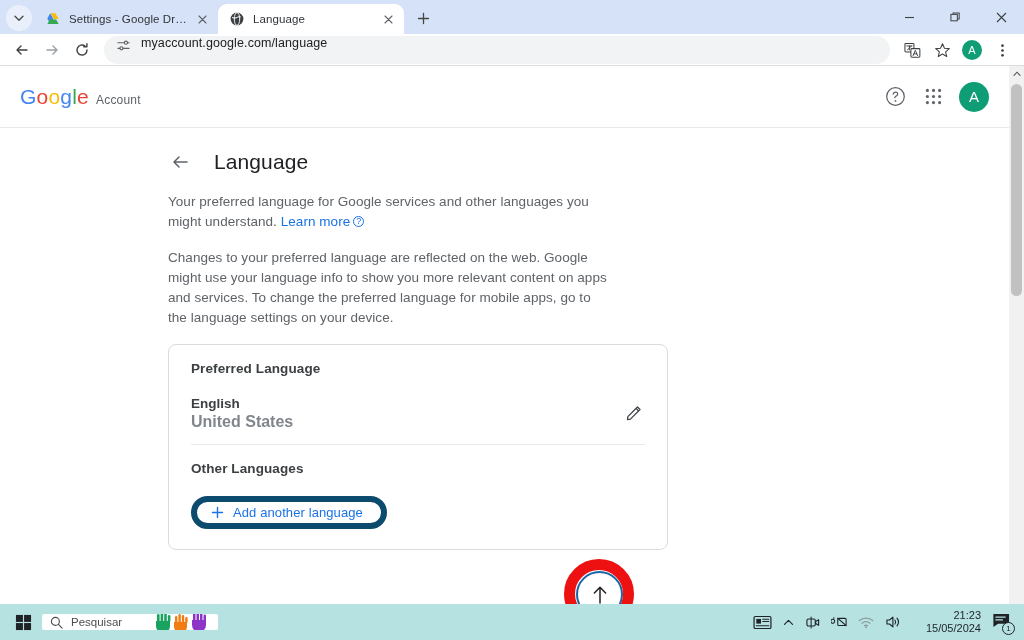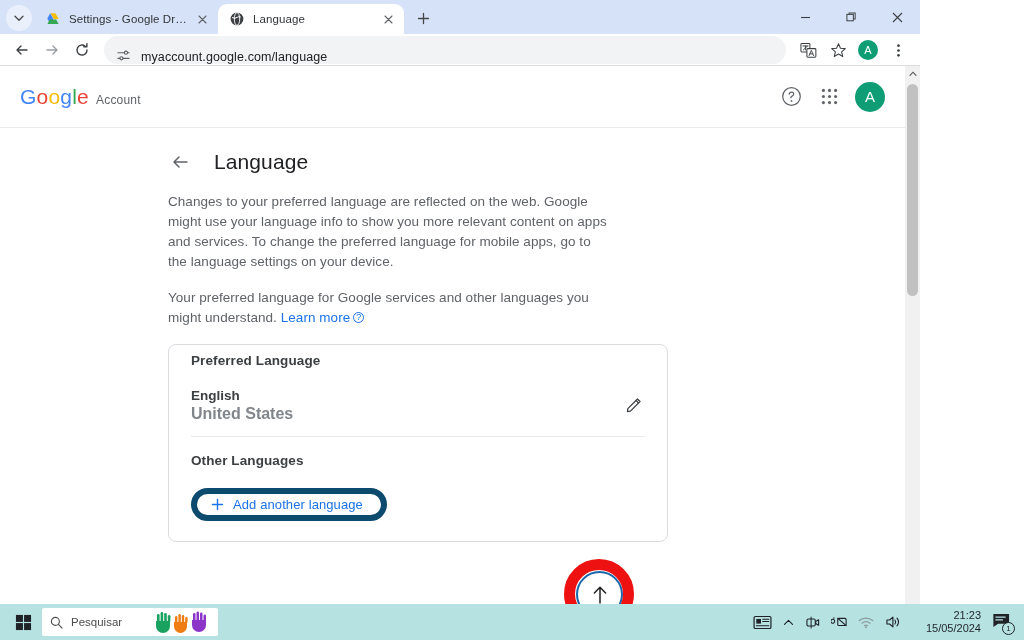--- a/index.html
+++ b/index.html
@@ -4,21 +4,21 @@
 <style>
   * { box-sizing: border-box; margin: 0; padding: 0; }
   html, body {
     width: 1024px; height: 640px;
     overflow: hidden;
     font-family: "Liberation Sans", sans-serif;
     background: #fff;
   }
 
   
-  .browser { width: 920px; height: 604px; background: #fff; position: relative; }
+  .browser { width: 1024px; height: 604px; background: #fff; position: relative; }
 
   
   .tabstrip {
     height: 34px; background: #d6e2f7;
     display: flex; align-items: flex-end; position: relative;
     padding-left: 4px;
   }
   .tablist-btn {
     width: 26px; height: 26px; margin: 0 2px 3px 2px;
     border-radius: 50%; display: flex; align-items: center; justify-content: center;
@@ -56,21 +56,21 @@
   .toolbar {
     height: 32px; background: #fff; display: flex; align-items: center;
     padding: 0 8px; gap: 2px; position: relative;
   }
   .tb-icon {
     width: 28px; height: 28px; display: flex; align-items: center; justify-content: center;
     border-radius: 50%; flex: 0 0 28px;
   }
   .omnibox {
     flex: 1 1 auto; height: 28px; background: #f1f3f4; border-radius: 14px;
-    display: flex; align-items: flex-end; padding: 0 10px; margin: 0 6px;
+    display: flex; align-items: flex-start; padding: 0 10px; margin: 0 6px;
     min-width: 0;
   }
   .omnibox-icon {
     width: 18px; height: 18px; flex: 0 0 18px; margin-right: 9px;
     display: flex; align-items: center; justify-content: center;
   }
   .omnibox-url {
     font-size: 12.5px; color: #202124; white-space: nowrap; overflow: hidden;
     text-overflow: ellipsis; letter-spacing: .1px;
   }
@@ -121,21 +121,21 @@
     display: inline-block; width: 11px; height: 11px; border: 1px solid #1a73e8;
     border-radius: 50%; position: relative; margin-left: 3px; top: 1px;
   }
   .help-inline::after {
     content: "?"; position: absolute; left: 0; right: 0; top: -2px;
     font-size: 9px; color: #1a73e8; text-align: center; line-height: 13px;
   }
 
   .card {
     margin-top: 12px; width: 500px; border: 1px solid #dadce0; border-radius: 8px;
-    background: #fff; padding: 0 22px 20px 22px; position: relative;
+    background: #fff; padding: 8px 22px 20px 22px; position: relative;
   }
   .card-section-title {
     font-size: 13.5px; color: #3c4043; font-weight: bold; letter-spacing: .1px;
     padding: 8px 0 2px 0;
   }
   .lang-row {
     display: flex; align-items: center; padding: 16px 0 14px 0; position: relative; font-weight: bold;
   }
   .lang-name { font-size: 13.5px; color: #3c4043; line-height: 19px; }
   .lang-region { font-size: 16px; color: #80868b; line-height: 17px; }
@@ -170,21 +170,21 @@
     background: #c1c1c1; border-radius: 7px;
   }
 
   
   .taskbar {
     height: 36px; background: #b6e2e2; display: flex; align-items: center;
     padding: 0 6px; position: relative;
   }
   .start-btn { width: 34px; height: 30px; display: flex; align-items: center; justify-content: center; }
   .tb-search {
-    width: 176px; height: 28px; background: #fff; border-radius: 2px;
+    width: 176px; height: 16px; background: #fff; border-radius: 2px;
     display: flex; align-items: center; padding: 0 8px; margin-left: 2px;
     position: relative; overflow: hidden;
   }
   .tb-search-txt { font-size: 11.5px; color: #4d4d4d; margin-left: 8px; }
   .hands { margin-left: auto; display: flex; align-items: flex-end; gap: 0px; }
   .tb-app {
     height: 30px; display: flex; align-items: center; gap: 7px;
     padding: 0 9px; margin-left: 6px; background: #c7e9e9;
     border-bottom: 3px solid #3b7fd4; position: relative;
   }
@@ -366,24 +366,24 @@
       <div class="page-titlebar">
         <span class="back-arrow">
           <svg width="20" height="20" viewBox="0 0 20 20">
             <path d="M17 10 H4 M9 5 L4 10 L9 15" fill="none" stroke="#5f6368" stroke-width="1.5" stroke-linecap="round" stroke-linejoin="round"></path>
           </svg>
         </span>
         <span class="page-title">Language</span>
       </div>
 
       <div class="content">
-        <p class="desc">Changes to your preferred language are reflected on the web. Google might use your language info to show you more relevant content on apps and services. To change the preferred language for mobile apps, go to the language settings on your device.</p>
         <p class="desc">
           <span>Your preferred language for Google services and other languages you might understand. </span><a href="#">Learn more</a><span class="help-inline"></span>
         </p>
+        <p class="desc">Changes to your preferred language are reflected on the web. Google might use your language info to show you more relevant content on apps and services. To change the preferred language for mobile apps, go to the language settings on your device.</p>
 
         <div class="card">
           <div class="card-section-title">Preferred Language</div>
 
           <div class="lang-row">
             <div>
               <div class="lang-name">English</div>
               <div class="lang-region">United States</div>
             </div>
             <div class="row-actions">

